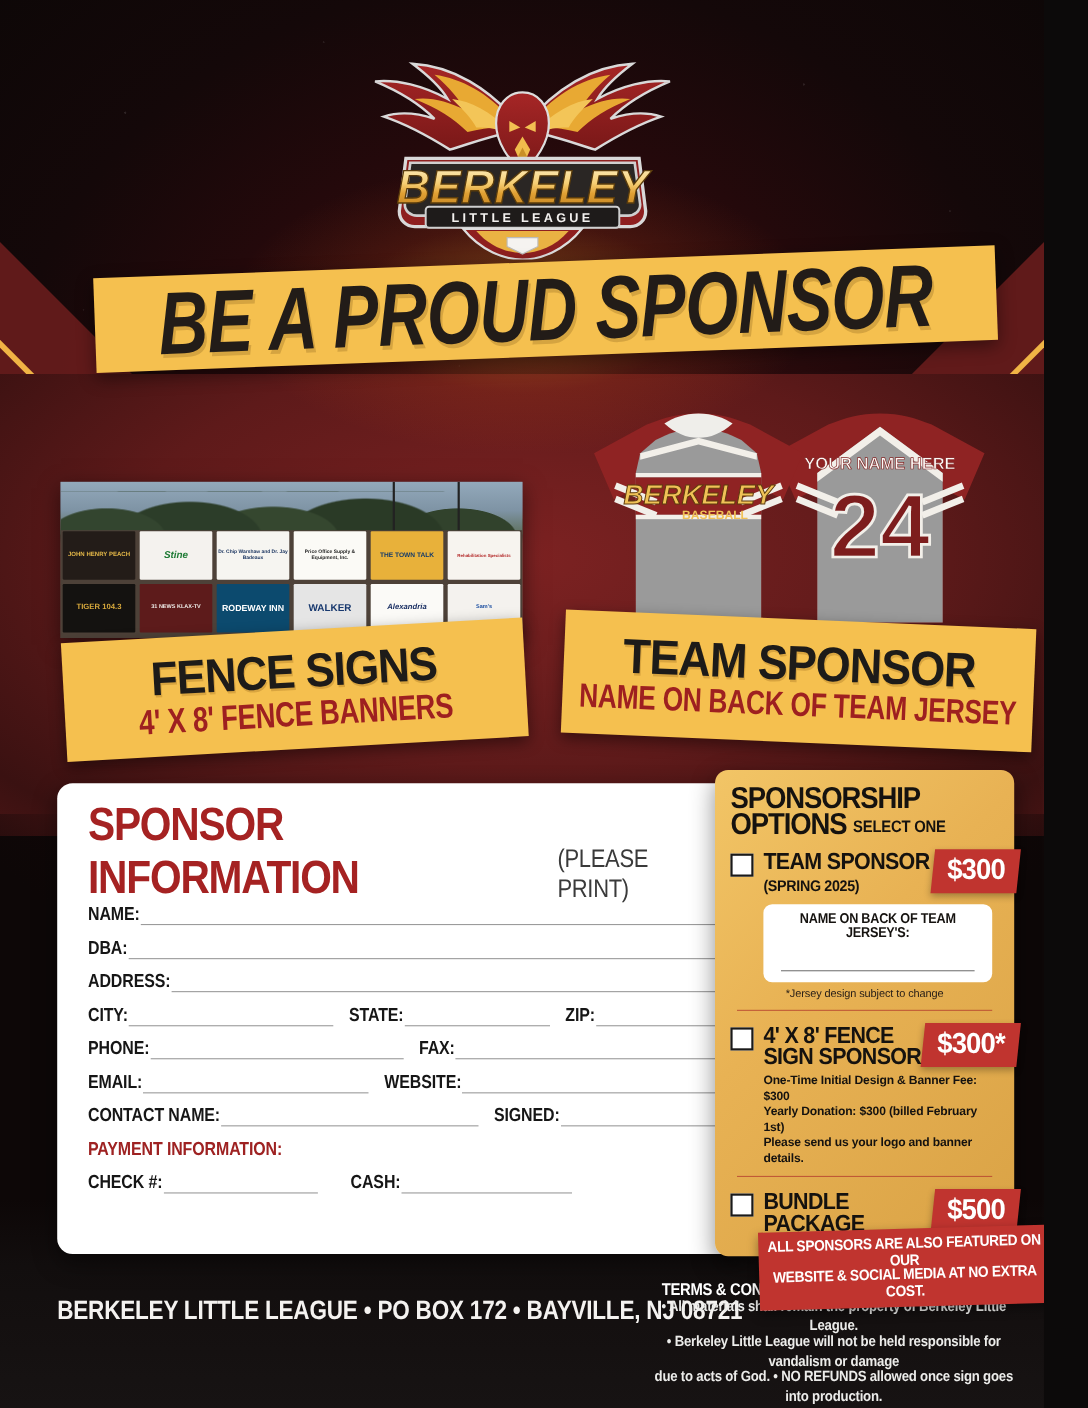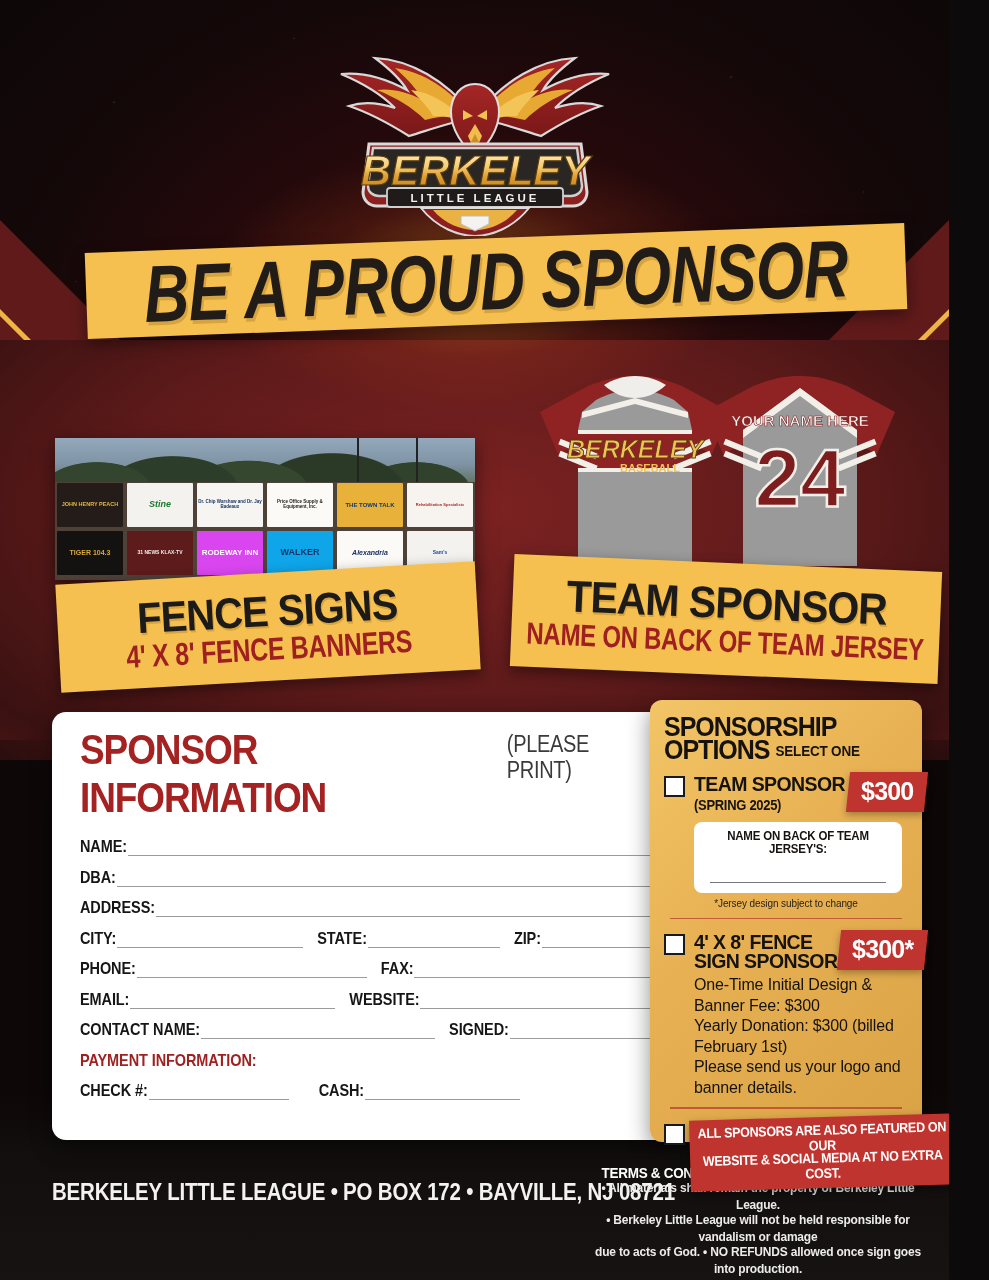--- a/index.html
+++ b/index.html
@@ -180,21 +180,21 @@
   
   .form-card {
     position: absolute; left: 52px; top: 712px;
     width: 630px; height: 428px;
     background: #fff;
     border-radius: 14px;
     z-index: 9;
     padding: 26px 28px 0 28px;
     box-shadow: 0 8px 22px rgba(0,0,0,.45);
   }
-  .form-head { display: flex; align-items: flex-start; gap: 9px; margin-bottom: 18px; }
+  .form-head { display: flex; align-items: flex-end; gap: 9px; margin-bottom: 3px; }
   .form-title {
     font-size: 37px; font-weight: 900; color: #a52222;
     letter-spacing: -1.1px; transform: scaleY(1.14); transform-origin: left bottom;
   }
   .form-print {
     font-size: 20px; font-weight: 400; color: #3a3a3a;
     letter-spacing: -.3px; transform: scaleY(1.16); transform-origin: left bottom;
   }
   .f-row { display: flex; align-items: flex-end; margin-bottom: 14.5px; }
   .f-lab {
@@ -264,21 +264,21 @@
     text-align: center; letter-spacing: -.2px; transform: scaleY(1.12);
   }
   .jersey-box-line { border-bottom: 1px solid #777; height: 20px; margin: 9px 6px 0 6px; }
   .jersey-disc {
     font-size: 10px; font-weight: 400; color: #2a2018;
     text-align: center; margin-top: 5px; letter-spacing: -.1px;
   }
   .divider { height: 1.6px; background: #b8452f; margin: 9px 6px 0 6px; opacity: .8; }
 
   .opt-detail {
-    font-size: 16px; font-weight: 400; color: #15120f;
+    font-size: 11px; font-weight: 700; color: #15120f;
     line-height: 1.28; margin: 5px 0 0 30px; letter-spacing: -.15px;
   }
   .opt-bundle-sub {
     font-size: 14px; font-weight: 700; color: #15120f;
     margin: 5px 0 0 30px; letter-spacing: -.2px;
   }
 
   .all-sponsors {
     position: absolute; left: 690px; top: 1117px;
     width: 265px; padding: 7px 8px 8px 8px;
@@ -392,22 +392,22 @@
         <div class="fsign" style="background:#231c18;color:#e3b748">JOHN HENRY PEACH</div>
         <div class="fsign" style="background:#f4f2ee;color:#1c7a33;font-size:9px;font-style:italic">Stine</div>
         <div class="fsign" style="background:#f6f5f1;color:#1b3560;font-size:4.5px">Dr. Chip Warshaw and Dr. Jay Badeaux</div>
         <div class="fsign" style="background:#fbfaf6;color:#222;font-size:4.5px">Price Office Supply &amp; Equipment, Inc.</div>
         <div class="fsign" style="background:#e8b13a;color:#123a6b;font-size:6px">THE TOWN TALK</div>
         <div class="fsign" style="background:#f7f4ef;color:#b32727;font-size:4px">Rehabilitation Specialists</div>
       </div>
       <div class="fence-row">
         <div class="fsign" style="background:#141210;color:#d8a93c;font-size:7px">TIGER 104.3</div>
         <div class="fsign" style="background:#5d1b1b;color:#f0eeea;font-size:5px">31 NEWS KLAX-TV</div>
-        <div class="fsign" style="background:#d946ef;color:#fff;font-size:8px">RODEWAY INN</div>
-        <div class="fsign" style="background:#0ea5e9;color:#17386e;font-size:9px">WALKER</div>
+        <div class="fsign" style="background:#0c4a6e;color:#fff;font-size:8px">RODEWAY INN</div>
+        <div class="fsign" style="background:#e5e5e5;color:#17386e;font-size:9px">WALKER</div>
         <div class="fsign" style="background:#fbfaf7;color:#1a2f63;font-size:7px;font-style:italic">Alexandria</div>
         <div class="fsign" style="background:#f4f2ee;color:#1b4ea0;font-size:5px">Sam's</div>
       </div>
     </div>
   </div>
 
   <div class="jerseys">
     <svg class="jersey j-back" viewBox="0 0 210 205">
       <path d="M105 8 C86 8 74 12 58 18 L10 44 L28 86 L48 76 L48 198 L162 198 L162 76 L182 86 L200 44 L152 18 C136 12 124 8 105 8 Z" fill="#8f2323"></path>
       <path d="M105 20 L48 62 L48 198 L162 198 L162 62 Z" fill="#9a9a9a"></path>

